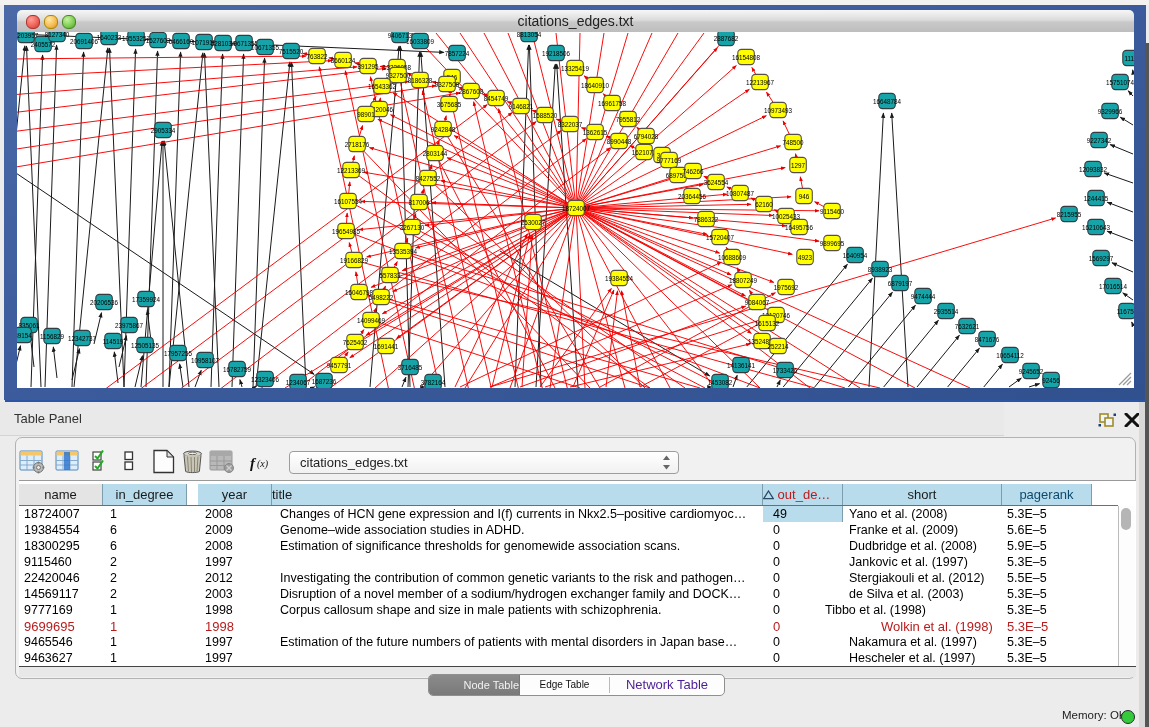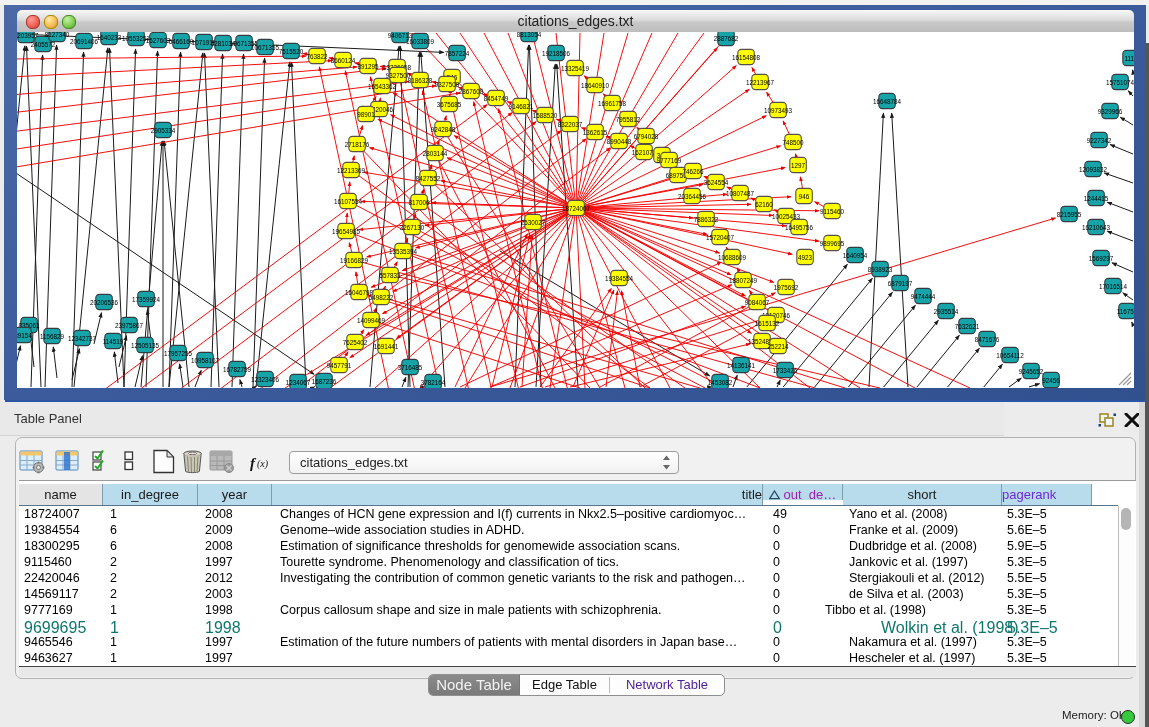--- a/index.html
+++ b/index.html
@@ -658,28 +658,28 @@
   <div class="abs" style="left:289px;top:451px;width:388px;height:21px;background:linear-gradient(#ffffff,#f1f1f1);border:1px solid #9d9d9d;border-radius:4px">
     <div style="font-size:13px;line-height:21px;color:#222;padding-left:10px">citations_edges.txt</div>
     <svg class="abs" style="right:7px;top:3px" width="9" height="15" viewBox="0 0 9 15">
       <path d="M4.5 0.5L8 5H1z" fill="#666"></path>
         <path d="M4.5 14.5L8 10H1z" fill="#666"></path>
     </svg>
   </div>
 
   <div class="abs" style="left:19px;top:480px;width:1117px;height:187px;background:#fff;border-top:1px solid #999"></div>
   <div style="position:absolute;left:19px;top:484px;width:84px;height:22px;background:#e4e4e4;border-right:1px solid #7d9cae;box-sizing:border-box;text-align:center;line-height:22px;font-size:13px;color:#1a1a1a;overflow:hidden;white-space:nowrap">name</div>
-    <div style="position:absolute;left:103px;top:484px;width:95px;height:22px;background:#b9dcec;border-right:1px solid #7d9cae;box-sizing:border-box;text-align:center;line-height:22px;font-size:13px;color:#1a1a1a;overflow:hidden;white-space:nowrap">in_degree</div>
+    <div style="position:absolute;left:103px;top:484px;width:84px;height:22px;background:#b9dcec;border-right:1px solid #7d9cae;box-sizing:border-box;text-align:center;line-height:22px;font-size:13px;color:#1a1a1a;overflow:hidden;white-space:nowrap">in_degree</div>
     <div style="position:absolute;left:198px;top:484px;width:74px;height:22px;background:#b9dcec;border-right:1px solid #7d9cae;box-sizing:border-box;text-align:center;line-height:22px;font-size:13px;color:#1a1a1a;overflow:hidden;white-space:nowrap">year</div>
-    <div style="position:absolute;left:272px;top:484px;width:491px;height:22px;background:#b9dcec;border-right:1px solid #7d9cae;box-sizing:border-box;text-align:right;line-height:22px;font-size:13px;color:#1a1a1a;overflow:hidden;white-space:nowrap">title</div>
-    <div style="position:absolute;left:763px;top:484px;width:80px;height:16px;background:#b9dcec;border-right:1px solid #7d9cae;box-sizing:border-box;text-align:center;line-height:22px;font-size:13px;color:#a21caf;overflow:hidden;white-space:nowrap"><svg width="11" height="10" viewBox="0 0 11 10" style="vertical-align:-1px">
+    <div style="position:absolute;left:272px;top:484px;width:491px;height:22px;background:#b9dcec;border-right:1px solid #7d9cae;box-sizing:border-box;text-align:left;line-height:22px;font-size:13px;color:#1a1a1a;overflow:hidden;white-space:nowrap">title</div>
+    <div style="position:absolute;left:763px;top:484px;width:80px;height:38px;background:#b9dcec;border-right:1px solid #7d9cae;box-sizing:border-box;text-align:left;line-height:22px;font-size:13px;color:#b91c1c;overflow:hidden;white-space:nowrap"><svg width="11" height="10" viewBox="0 0 11 10" style="vertical-align:-1px">
         <path d="M5.5 1L10.3 8.7H0.7z" fill="none" stroke="#2a4a66" stroke-width="1.3"></path>
       </svg> out_de…</div>
     <div style="position:absolute;left:843px;top:484px;width:159px;height:22px;background:#b9dcec;border-right:1px solid #7d9cae;box-sizing:border-box;text-align:center;line-height:22px;font-size:13px;color:#1a1a1a;overflow:hidden;white-space:nowrap">short</div>
-    <div style="position:absolute;left:1002px;top:484px;width:90px;height:22px;background:#b9dcec;border-right:1px solid #7d9cae;box-sizing:border-box;line-height:22px;font-size:13px;color:#6d28d9;overflow:hidden;white-space:nowrap">pagerank</div>
+    <div style="position:absolute;left:1002px;top:484px;width:90px;height:22px;background:#b9dcec;border-right:1px solid #7d9cae;box-sizing:border-box;text-align:center;line-height:22px;font-size:13px;color:#0c4a6e;overflow:hidden;white-space:nowrap">pagerank</div>
   <div class="abs" style="left:19px;top:505px;width:1099px;height:1px;background:#58748a"></div>
   <div style="position:absolute;left:0;top:507px;width:1118px;height:16px;font-size:12.5px;color:#000;white-space:nowrap">
       <span style="position:absolute;left:24px">18724007</span>
       <span style="position:absolute;left:110px">1</span>
       <span style="position:absolute;left:205px">2008</span>
       <span style="position:absolute;left:280px">Changes of HCN gene expression and I(f) currents in Nkx2.5–positive cardiomyoc…</span>
       <span style="position:absolute;left:773px">49</span>
       <span style="position:absolute;left:849px">Yano et al. (2008)</span>
       <span style="position:absolute;left:1007px">5.3E–5</span>
     </div>
@@ -698,52 +698,52 @@
       <span style="position:absolute;left:205px">2008</span>
       <span style="position:absolute;left:280px">Estimation of significance thresholds for genomewide association scans.</span>
       <span style="position:absolute;left:773px">0</span>
       <span style="position:absolute;left:849px">Dudbridge et al. (2008)</span>
       <span style="position:absolute;left:1007px">5.9E–5</span>
     </div>
     <div style="position:absolute;left:0;top:555px;width:1118px;height:16px;font-size:12.5px;color:#000;white-space:nowrap">
       <span style="position:absolute;left:24px">9115460</span>
       <span style="position:absolute;left:110px">2</span>
       <span style="position:absolute;left:205px">1997</span>
-      <span style="position:absolute;left:280px">Tourette syndrome. Phenomenology and classification of tics.</span>
       <span style="position:absolute;left:773px">0</span>
       <span style="position:absolute;left:849px">Jankovic et al. (1997)</span>
       <span style="position:absolute;left:1007px">5.3E–5</span>
     </div>
     <div style="position:absolute;left:0;top:571px;width:1118px;height:16px;font-size:12.5px;color:#000;white-space:nowrap">
       <span style="position:absolute;left:24px">22420046</span>
       <span style="position:absolute;left:110px">2</span>
       <span style="position:absolute;left:205px">2012</span>
       <span style="position:absolute;left:280px">Investigating the contribution of common genetic variants to the risk and pathogen…</span>
       <span style="position:absolute;left:773px">0</span>
       <span style="position:absolute;left:849px">Stergiakouli et al. (2012)</span>
       <span style="position:absolute;left:1007px">5.5E–5</span>
     </div>
     <div style="position:absolute;left:0;top:587px;width:1118px;height:16px;font-size:12.5px;color:#000;white-space:nowrap">
       <span style="position:absolute;left:24px">14569117</span>
       <span style="position:absolute;left:110px">2</span>
       <span style="position:absolute;left:205px">2003</span>
+      <span style="position:absolute;left:280px">Disruption of a novel member of a sodium/hydrogen exchanger family and DOCK…</span>
       <span style="position:absolute;left:773px">0</span>
       <span style="position:absolute;left:849px">de Silva et al. (2003)</span>
       <span style="position:absolute;left:1007px">5.3E–5</span>
     </div>
     <div style="position:absolute;left:0;top:603px;width:1118px;height:16px;font-size:12.5px;color:#000;white-space:nowrap">
       <span style="position:absolute;left:24px">9777169</span>
       <span style="position:absolute;left:110px">1</span>
       <span style="position:absolute;left:205px">1998</span>
       <span style="position:absolute;left:280px">Corpus callosum shape and size in male patients with schizophrenia.</span>
       <span style="position:absolute;left:773px">0</span>
       <span style="position:absolute;left:825px">Tibbo et al. (1998)</span>
       <span style="position:absolute;left:1007px">5.3E–5</span>
     </div>
-    <div style="position:absolute;left:0;top:619px;width:1118px;height:16px;font-size:16px;color:#0f766e;white-space:nowrap">
+    <div style="position:absolute;left:0;top:619px;width:1118px;height:16px;font-size:13px;color:#b91c1c;white-space:nowrap">
       <span style="position:absolute;left:24px">9699695</span>
       <span style="position:absolute;left:110px">1</span>
       <span style="position:absolute;left:205px">1998</span>
       <span style="position:absolute;left:773px">0</span>
       <span style="position:absolute;left:881px">Wolkin et al. (1998)</span>
       <span style="position:absolute;left:1007px">5.3E–5</span>
     </div>
     <div style="position:absolute;left:0;top:635px;width:1118px;height:16px;font-size:12.5px;color:#000;white-space:nowrap">
       <span style="position:absolute;left:24px">9465546</span>
       <span style="position:absolute;left:110px">1</span>
@@ -761,22 +761,22 @@
       <span style="position:absolute;left:849px">Hescheler et al. (1997)</span>
       <span style="position:absolute;left:1007px">5.3E–5</span>
     </div>
   <div class="abs" style="left:19px;top:666px;width:1117px;height:1px;background:#444"></div>
   <div class="abs" style="left:19px;top:667px;width:1117px;height:10px;background:#e8e8e8"></div>
 
   <div class="abs" style="left:1118px;top:506px;width:16px;height:160px;background:#fdfdfd;border-left:1px solid #bbb"></div>
   <div class="abs" style="left:1121px;top:508px;width:10px;height:22px;background:#b5b5b5;border-radius:5px"></div>
 
   <div class="abs" style="left:428px;top:674px;width:295px;height:20px;border:1px solid #8f8f8f;border-radius:5px;background:#fdfdfd;overflow:hidden">
-    <div class="abs" style="left:0;top:0;width:90px;height:32px;background:linear-gradient(#8b8b8b,#6f6f6f);color:#f2f2f2;font-size:15px;line-height:20px;text-align:center;border-right:1px solid #777">Node Table</div>
-    <div class="abs" style="left:91px;top:0;width:89px;height:32px;font-size:13px;line-height:20px;text-align:center;color:#111">Edge Table</div>
+    <div class="abs" style="left:0;top:0;width:90px;height:32px;background:linear-gradient(#8b8b8b,#6f6f6f);color:#f2f2f2;font-size:11px;line-height:20px;text-align:right;border-right:1px solid #777">Node Table</div>
+    <div class="abs" style="left:91px;top:0;width:89px;height:32px;font-size:10px;line-height:20px;text-align:center;color:#111">Edge Table</div>
     <div class="abs" style="left:180px;top:2px;width:1px;height:16px;background:#bbb"></div>
     <div class="abs" style="left:181px;top:0;width:114px;height:20px;font-size:13px;line-height:20px;text-align:center;color:#4c1d95">Network Table</div>
   </div>
 
   <div class="abs" style="left:1062px;top:709px;font-size:11.5px;color:#222">Memory: OK</div>
   <div class="abs" style="left:1121px;top:710px;width:12px;height:12px;border-radius:7px;background:#35c93c;border:1.5px solid #2a2a2a"></div>
 </div>
 
 <div class="abs" style="left:1145px;top:43px;width:4px;height:684px;background:#555555"></div>
 <div class="abs" style="left:1139px;top:402px;width:6px;height:325px;background:#d9d9d9"></div>

